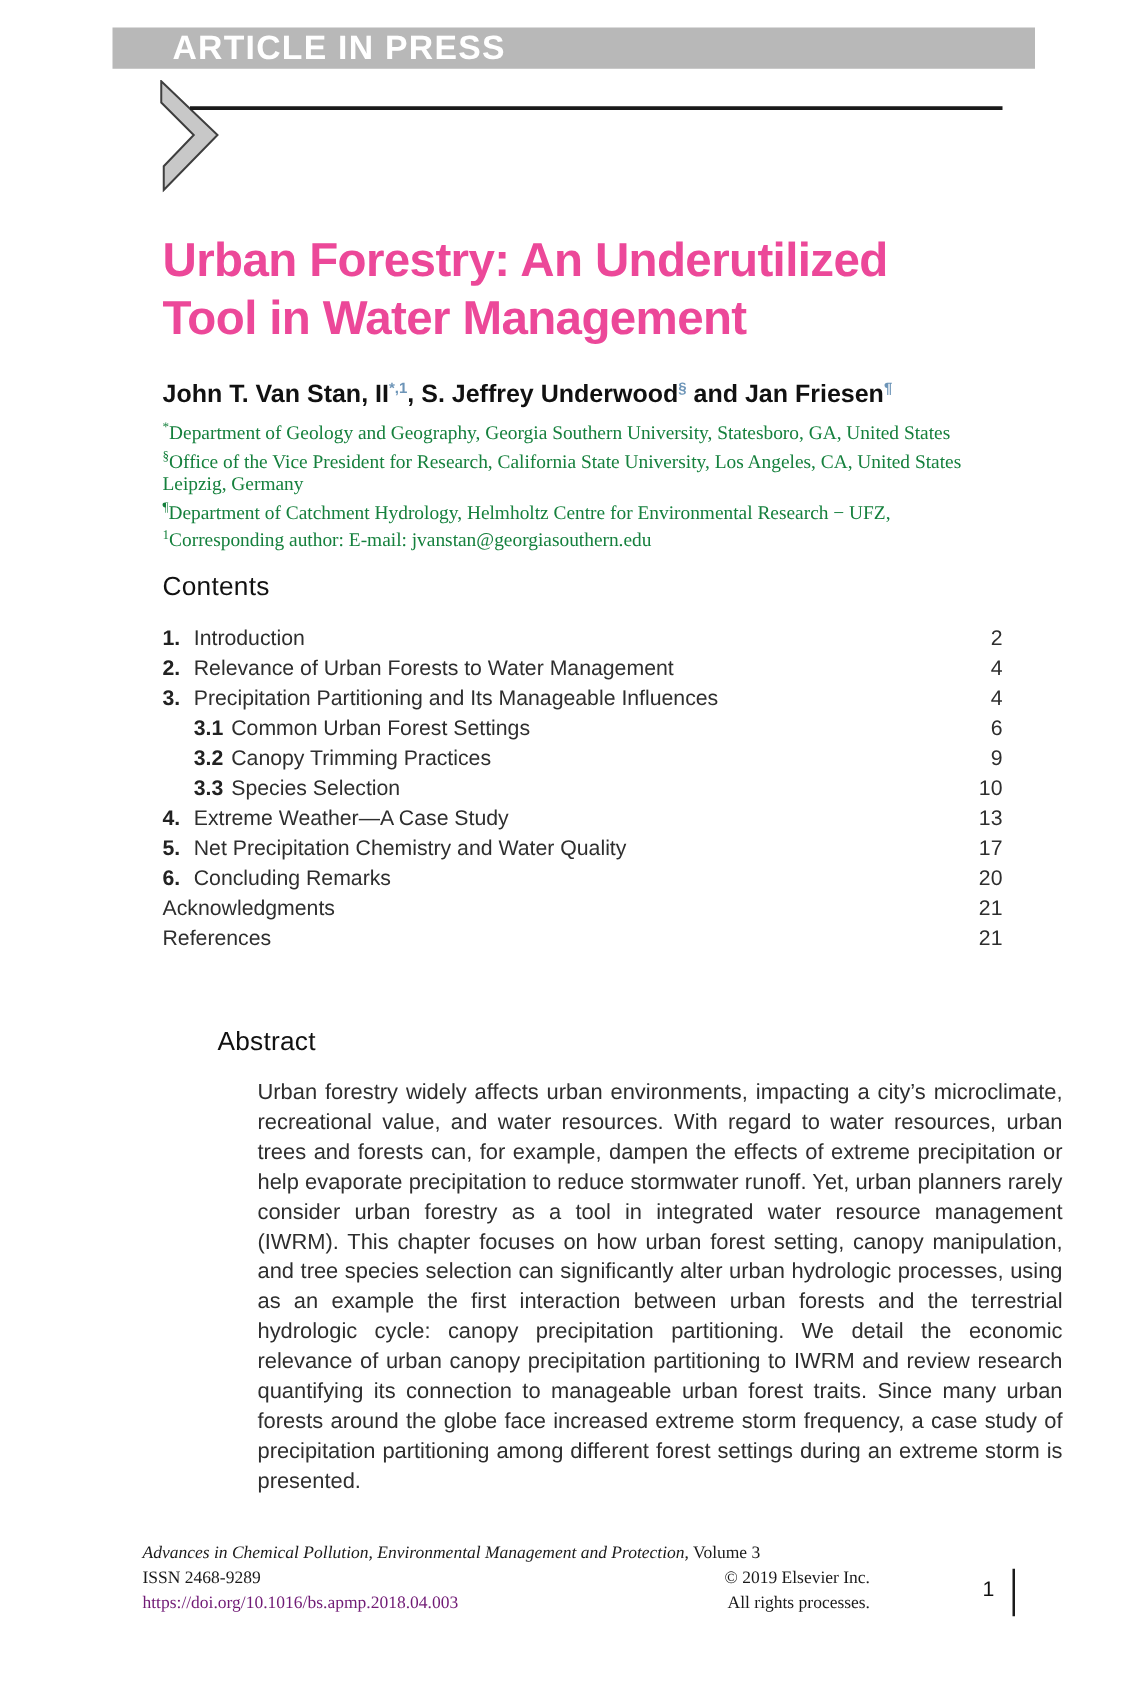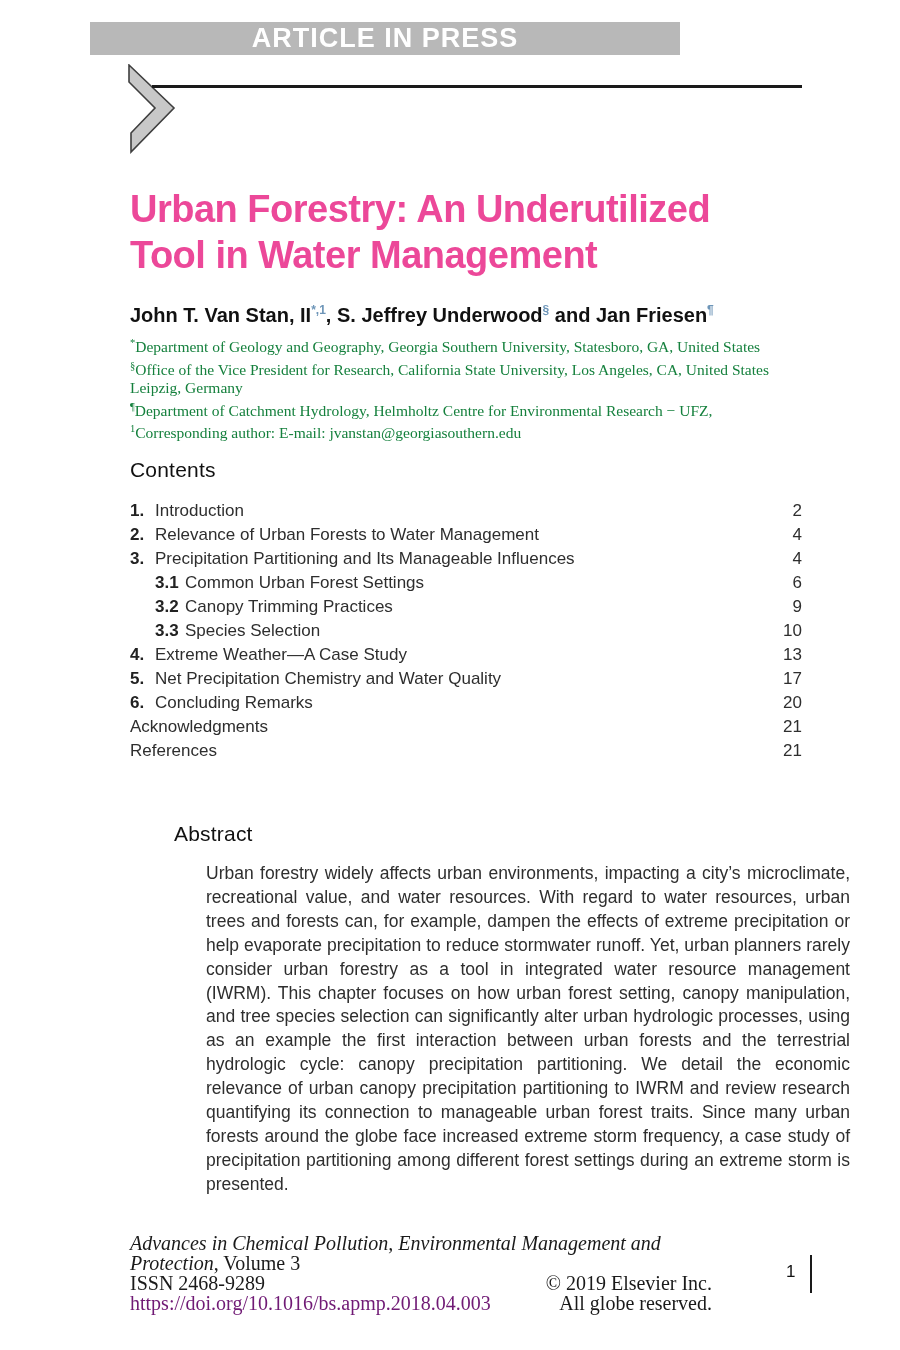--- a/index.html
+++ b/index.html
@@ -3,22 +3,22 @@
 <meta charset="utf-8">
 <style>
   * { margin: 0; padding: 0; box-sizing: border-box; }
   html, body { background: #ffffff; }
   body {
     width: 900px; height: 1350px; position: relative; overflow: hidden;
     font-family: "Liberation Sans", sans-serif; color: #1d1d1d;
   }
   
   .banner {
-    position: absolute; left: 90px; top: 22px; width: 590px; height: 33px;
-    background: #b8b8b8; display: flex; align-items: center; justify-content: center;
+    position: absolute; left: 90px; top: 22px; width: 738px; height: 33px;
+    background: #b8b8b8; display: flex; align-items: center; justify-content: flex-start; padding-left: 48px;
   }
   .banner span {
     color: #ffffff; font-weight: bold; font-size: 27px; letter-spacing: 1px;
     font-family: "Liberation Sans", sans-serif;
   }
   
   .logo { position: absolute; left: 128px; top: 64px; width: 50px; height: 90px; }
   .head-rule { position: absolute; left: 152px; top: 85px; width: 650px; height: 3px; background: #1a1a1a; }
   
   .title {
@@ -53,22 +53,22 @@
   .toc-page { flex: 0 0 auto; text-align: right; }
   
   .abstract { position: absolute; left: 130px; top: 822px; width: 676px; margin-left: 44px; }
   .abstract p {
     margin-top: 16px; padding-left: 32px;
     font-size: 17.5px; line-height: 23.9px; color: #2e2e2e;
     text-align: justify; text-align-last: justify;
   }
   
   .footer {
-    position: absolute; left: 130px; top: 1233px; width: 582px;
-    font-family: "Liberation Serif", serif; font-size: 20px; line-height: 20px; color: #1a1a1a;
+    position: absolute; left: 114px; top: 1233px; width: 582px;
+    font-family: "Liberation Serif", serif; font-size: 14px; line-height: 20px; color: #1a1a1a;
   }
   .footer .series em { font-style: italic; }
   .footer-row { display: flex; justify-content: space-between; }
   .doi-link { color: #701a75; text-decoration: none; }
   .pageno {
     position: absolute; left: 786px; top: 1262px; font-size: 17px;
     font-family: "Liberation Sans", sans-serif; color: #111;
   }
   .page-divider { position: absolute; left: 810px; top: 1255px; width: 2px; height: 38px; background: #1a1a1a; }
 </style>
@@ -175,17 +175,17 @@
 </div>
 
 <div class="footer">
   <div class="series"><em>Advances in Chemical Pollution, Environmental Management and Protection</em><span>, Volume 3</span></div>
   <div class="footer-row">
     <span>ISSN 2468-9289</span>
     <span>© 2019 Elsevier Inc.</span>
   </div>
   <div class="footer-row">
     <a class="doi-link" href="#">https://doi.org/10.1016/bs.apmp.2018.04.003</a>
-    <span>All globe reserved.</span>
+    <span>All rights processes.</span>
   </div>
 </div>
 <div class="pageno">1</div>
 <div class="page-divider"></div>
 
 </body></html>

